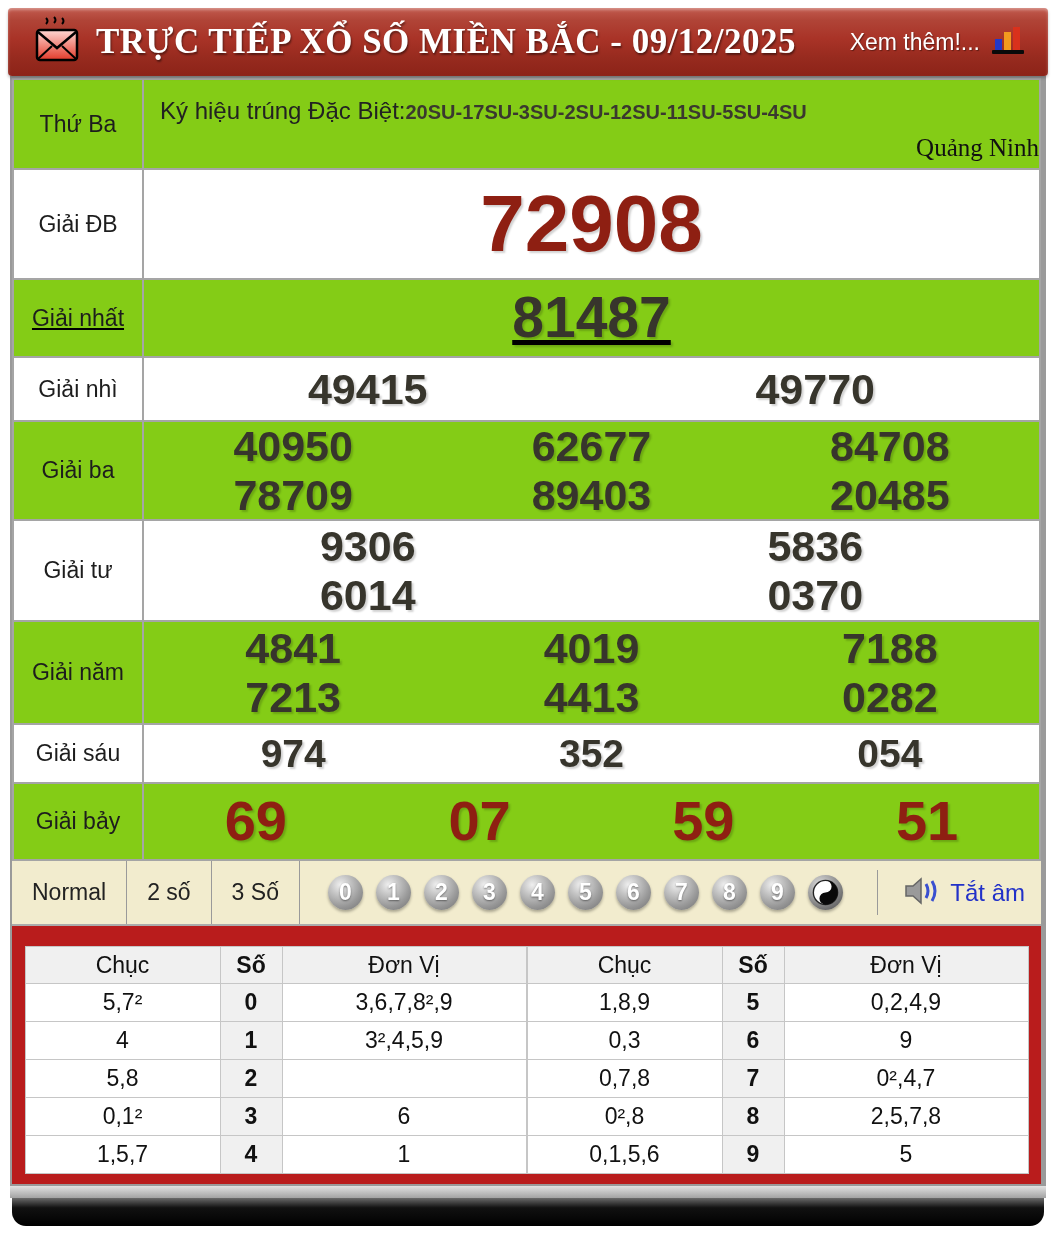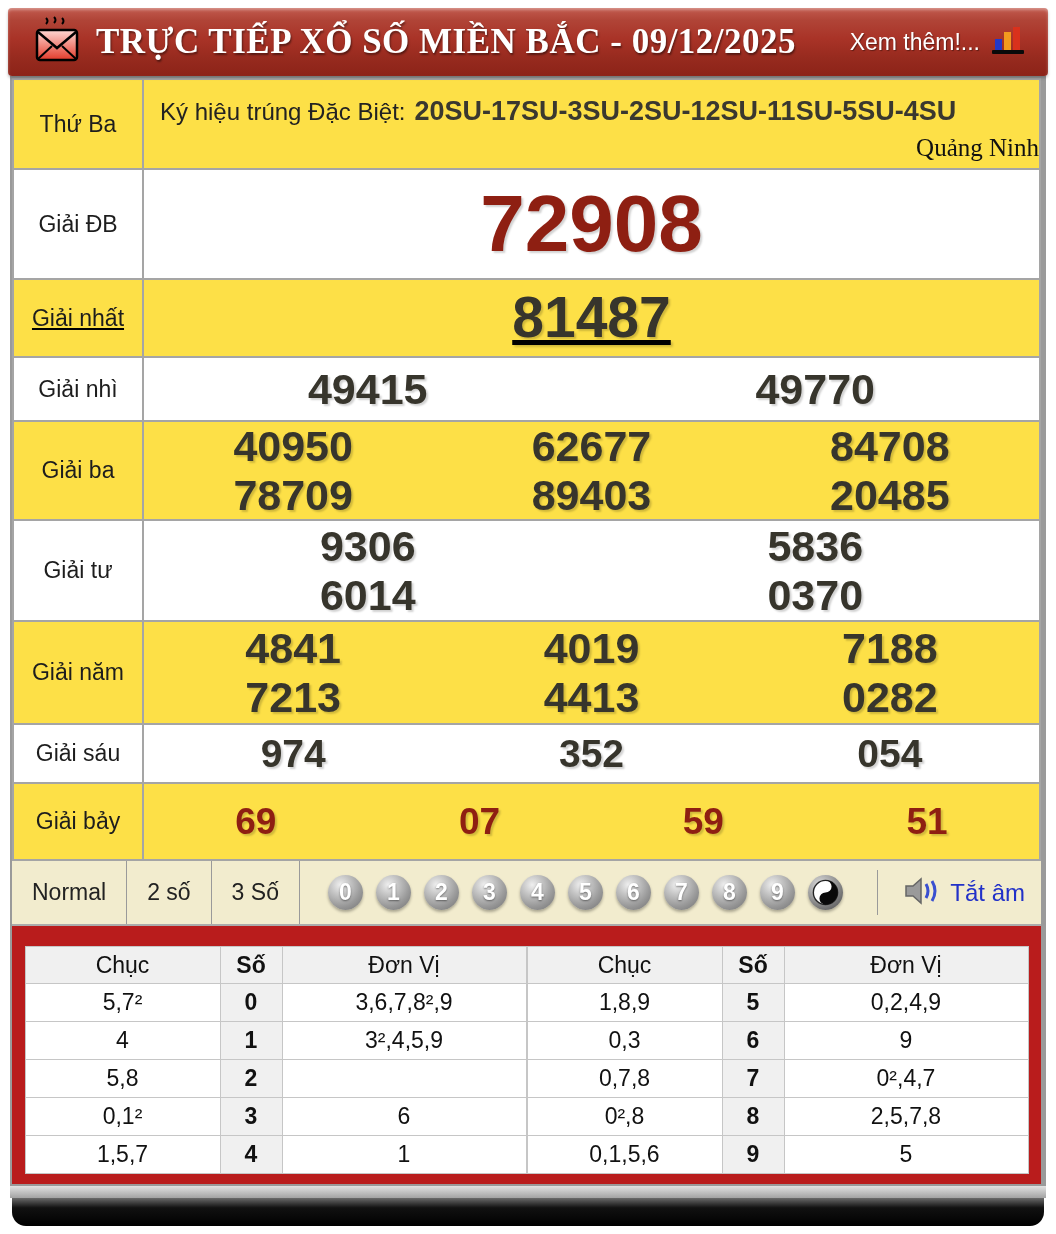--- a/index.html
+++ b/index.html
@@ -45,45 +45,45 @@
     position:relative; z-index:2;
     margin:-12px 10px 0 10px;
     background:#fff;
     border:2px solid #9a9a9a; border-right-width:5px;
   }
   table.results { width:100%; border-collapse:collapse; table-layout:fixed; }
   table.results td { border:2px solid #a5a5a5; vertical-align:middle; }
   td.lbl {
     width:130px; text-align:center; font-size:23px; color:#1d1d1d; padding:4px;
   }
-  tr.alt { background:#fde047; }
+  tr.alt { background:#84cc16; }
   tr.wht { background:#ffffff; }
 
   
   .sym-cell { position:relative; padding:10px 14px 34px 16px; text-align:left; }
   .sym-prefix { font-size:24px; color:#222; }
-  .sym-value { font-size:27px; font-weight:bold; color:#3a382f; margin-left:9px; line-height:1.55; }
+  .sym-value { font-size:20px; font-weight:bold; color:#3a382f; margin-left:0; line-height:1.55; }
   .province {
     position:absolute; right:0; bottom:6px;
     font-family:"Liberation Serif", serif; font-size:25px; color:#111;
   }
 
   .numline { display:flex; justify-content:space-around; align-items:center; }
   .num {
     font-weight:bold; color:#37352c; line-height:1.12;
     text-shadow:2px 2px 2px rgba(0,0,0,.18);
   }
   tr.r-db  { height:110px; } tr.r-db  .num { font-size:80px; color:#8e1f12; }
   tr.r-1   { height:78px;text-decoration:underline;  } tr.r-1   .num { font-size:57px; }
   tr.r-2   { height:64px;  } tr.r-2   .num { font-size:43px; }
   tr.r-3   { height:99px;  } tr.r-3   .num { font-size:43px; }
   tr.r-4   { height:101px; } tr.r-4   .num { font-size:43px; }
   tr.r-5   { height:103px; } tr.r-5   .num { font-size:43px; }
   tr.r-6   { height:59px;  } tr.r-6   .num { font-size:39px; }
-  tr.r-7   { height:77px;  } tr.r-7   .num { font-size:37px; color:#8e1f12; }
+  tr.r-7   { height:77px;  } tr.r-7   .num { font-size:56px; color:#8e1f12; }
   tr.sym-row { height:90px; }
 
   
   .control-bar {
     height:65px; background:#f2ecce;
     border-bottom:2px solid #ababab;
     display:flex; align-items:center;
   }
   .mode-group { display:flex; align-items:stretch; height:100%; }
   .mode-btn {

